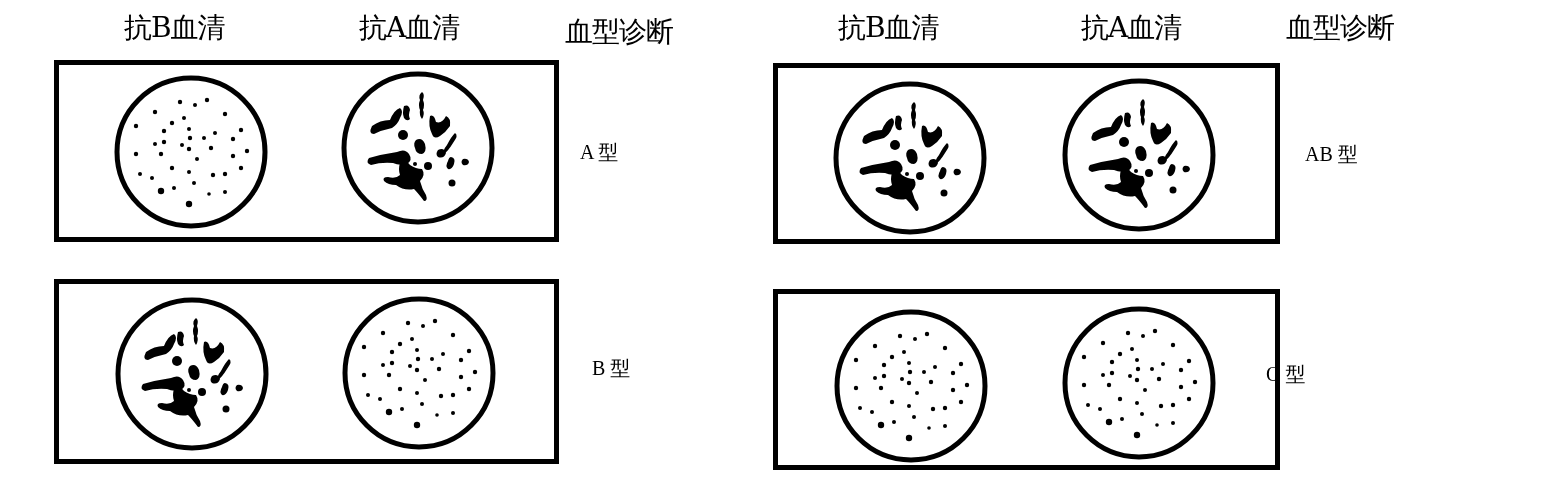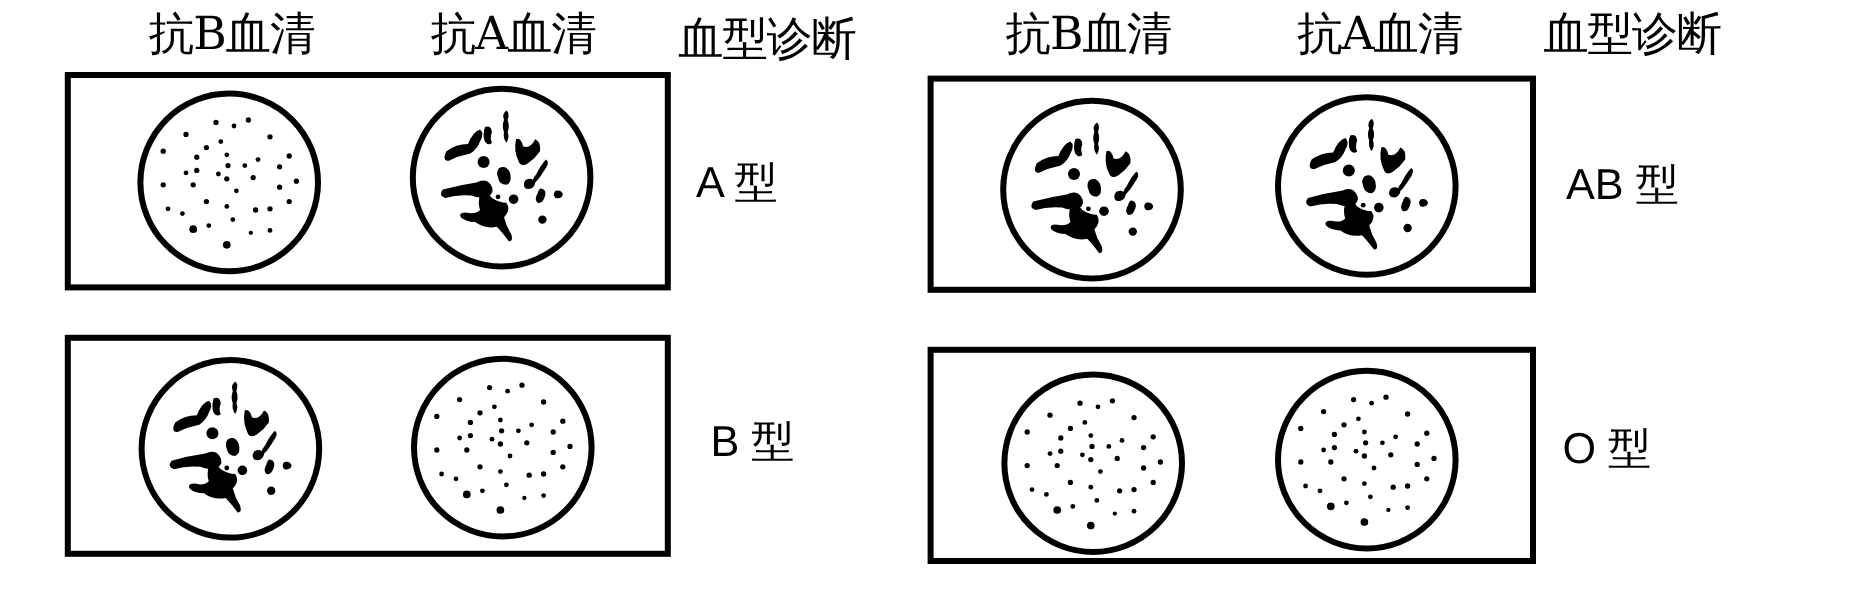--- a/index.html
+++ b/index.html
@@ -1,21 +1,21 @@
 <!DOCTYPE html>
 <html><head>
 <meta charset="utf-8">
 <style>
   html, body { margin: 0; padding: 0; background: #ffffff; }
   body { width: 1544px; height: 500px; position: relative; overflow: hidden;
          font-family: "DejaVu Serif", "Liberation Serif", serif; color: #000; }
-  .hdr { position: absolute; top: 8px; font-size: 38px; line-height: 40px; white-space: nowrap;
+  .hdr { position: absolute; top: 8px; font-size: 28px; line-height: 40px; white-space: nowrap;
          font-family: "DejaVu Serif", "Liberation Serif", serif; letter-spacing: -1px; }
-  .label { position: absolute; font-size: 36px; line-height: 36px; white-space: nowrap;
-           font-family: Liberation Sans, sans-serif; }
+  .label { position: absolute; font-size: 20px; line-height: 36px; white-space: nowrap;
+           font-family: Liberation Serif, serif; }
   .panel { position: absolute; box-sizing: border-box; border: 5px solid #000; background: #fff; }
   svg.plate { position: absolute; overflow: visible; }
 </style>
 </head>
 <body>
 
 <div class="hdr" style="left:124px;">抗B血清</div>
 <div class="hdr" style="left:359px;">抗A血清</div>
 <div class="hdr" style="left:565px; top:12px;">血型诊断</div>
 
@@ -132,13 +132,13 @@
 
 <div class="panel" style="left:773px; top:289px; width:507px; height:181px;"></div>
 <svg class="plate" width="160" height="160" style="left:831px; top:306px;" viewBox="-80 -80 160 160">
   <circle cx="0" cy="0" r="74" fill="#fff" stroke="#000" stroke-width="5"></circle>
   <use href="#dots"></use>
 </svg>
 <svg class="plate" width="160" height="160" style="left:1059px; top:303px;" viewBox="-80 -80 160 160">
   <circle cx="0" cy="0" r="74" fill="#fff" stroke="#000" stroke-width="5"></circle>
   <use href="#dots"></use>
 </svg>
-<div class="label" style="left:1302px; top:356px;">O 型</div>
+<div class="label" style="left:1266px; top:356px;">O 型</div>
 
 </body></html>

